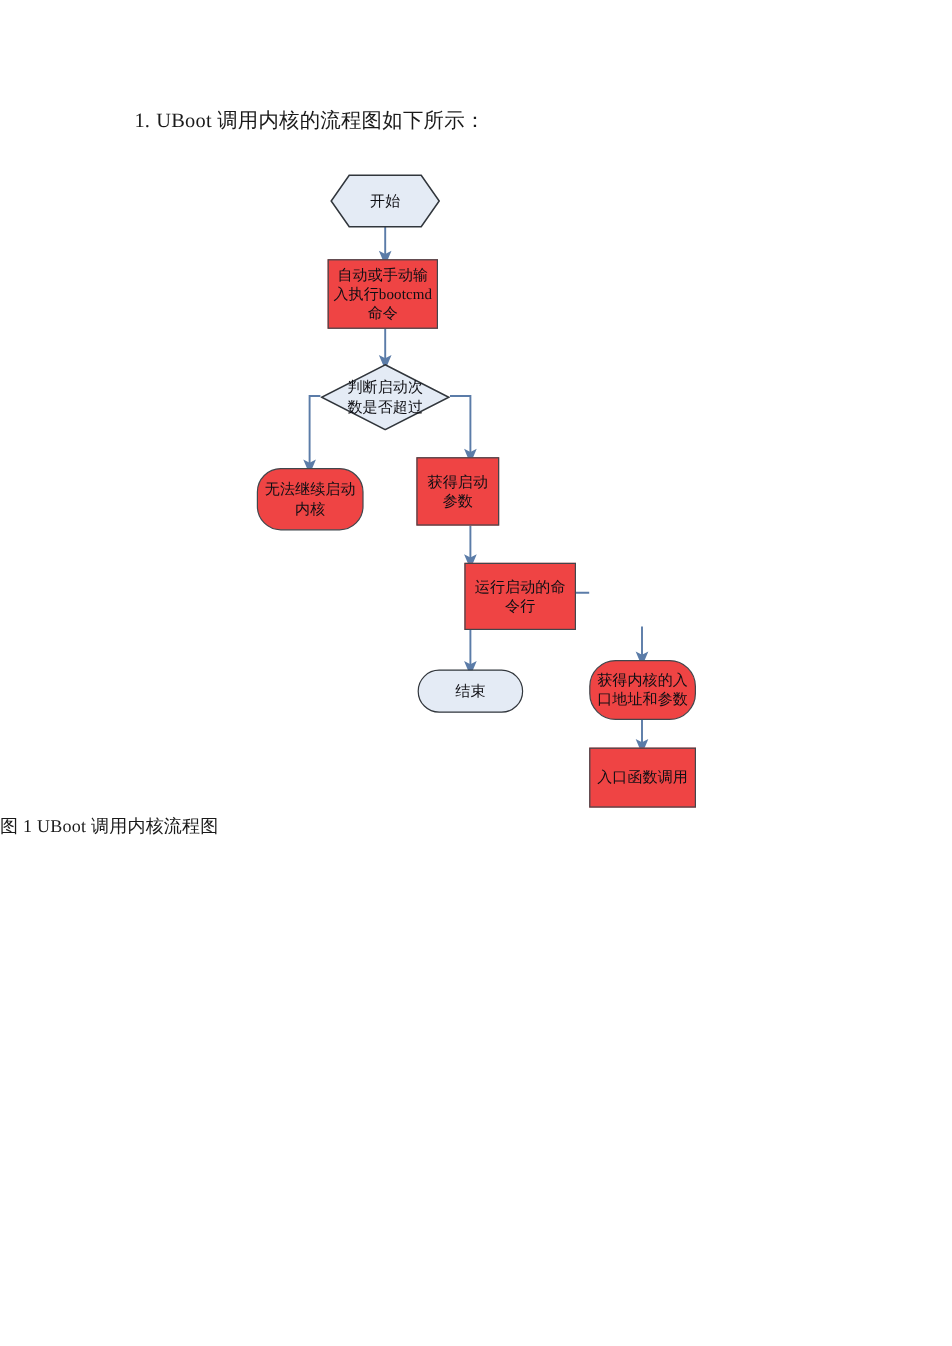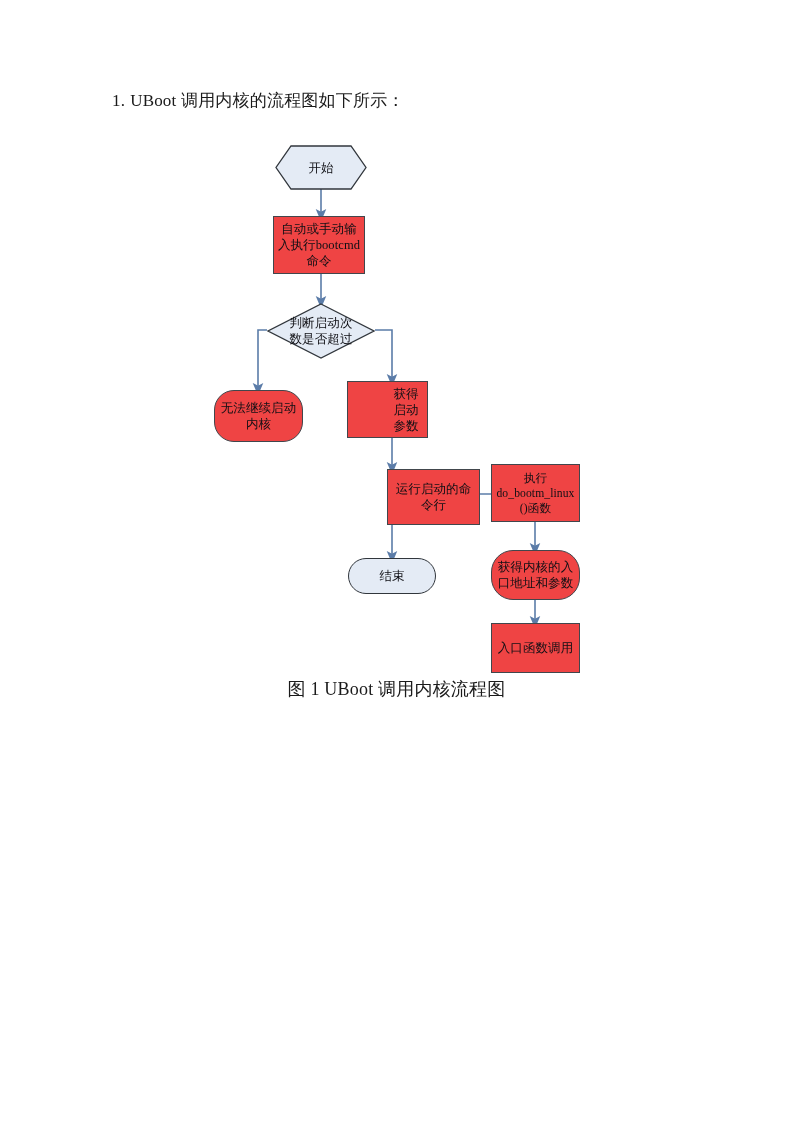--- a/index.html
+++ b/index.html
@@ -36,22 +36,21 @@
   }
   .heading-line .num { margin-right: 5px; }
   .heading-line .latin { font-family: "Liberation Serif", serif; }
 
   
   .figure-caption {
     position: absolute;
     left: 0;
     top: 679px;
     width: 793px;
-    text-align: center;
-    font-size: 18px;
+    font-size: 15px;
     line-height: 20px;
     letter-spacing: 0.2px;
   }
 
   
   .diagram {
     position: absolute;
     left: 0;
     top: 0;
     width: 793px;
@@ -162,38 +161,33 @@
     </svg>
     <span class="label" style="margin-top:-1px;">判断启动次
 数是否超过</span>
   </div>
 
   <div class="node rect" style="left:214px; top:390px; width:89px; height:52px;border-radius:20px;">
     <span class="label">无法继续启动
 内核</span>
   </div>
 
-  <div class="node rect" style="left:347px; top:381px; width:81px; height:57px;padding-left:37px;">
+  <div class="node rect" style="left:347px; top:381px; width:69px; height:57px;">
     <span class="label">获得启动参数</span>
   </div>
 
   <div class="node rect" style="left:347px; top:469px; width:93px; height:56px;margin-left:40px;">
     <span class="label">运行启动的命
 令行</span>
   </div>
 
   <div class="node rounded" style="left:348px; top:558px; width:88px; height:36px;">
     <span class="label">结束</span>
   </div>
 
-  <div class="node rect mono-ish" style="left:491px; top:464px; width:89px; height:58px;">
-    <span class="label" style="font-size:11.6px; line-height:15px;">执行
-do_bootm_linux
-()函数</span>
-  </div>
 
   <div class="node rect" style="left:491px; top:550px; width:89px; height:50px;border-radius:22px;">
     <span class="label">获得内核的入
 口地址和参数</span>
   </div>
 
   <div class="node rect" style="left:491px; top:623px; width:89px; height:50px;">
     <span class="label">入口函数调用</span>
   </div>
 

